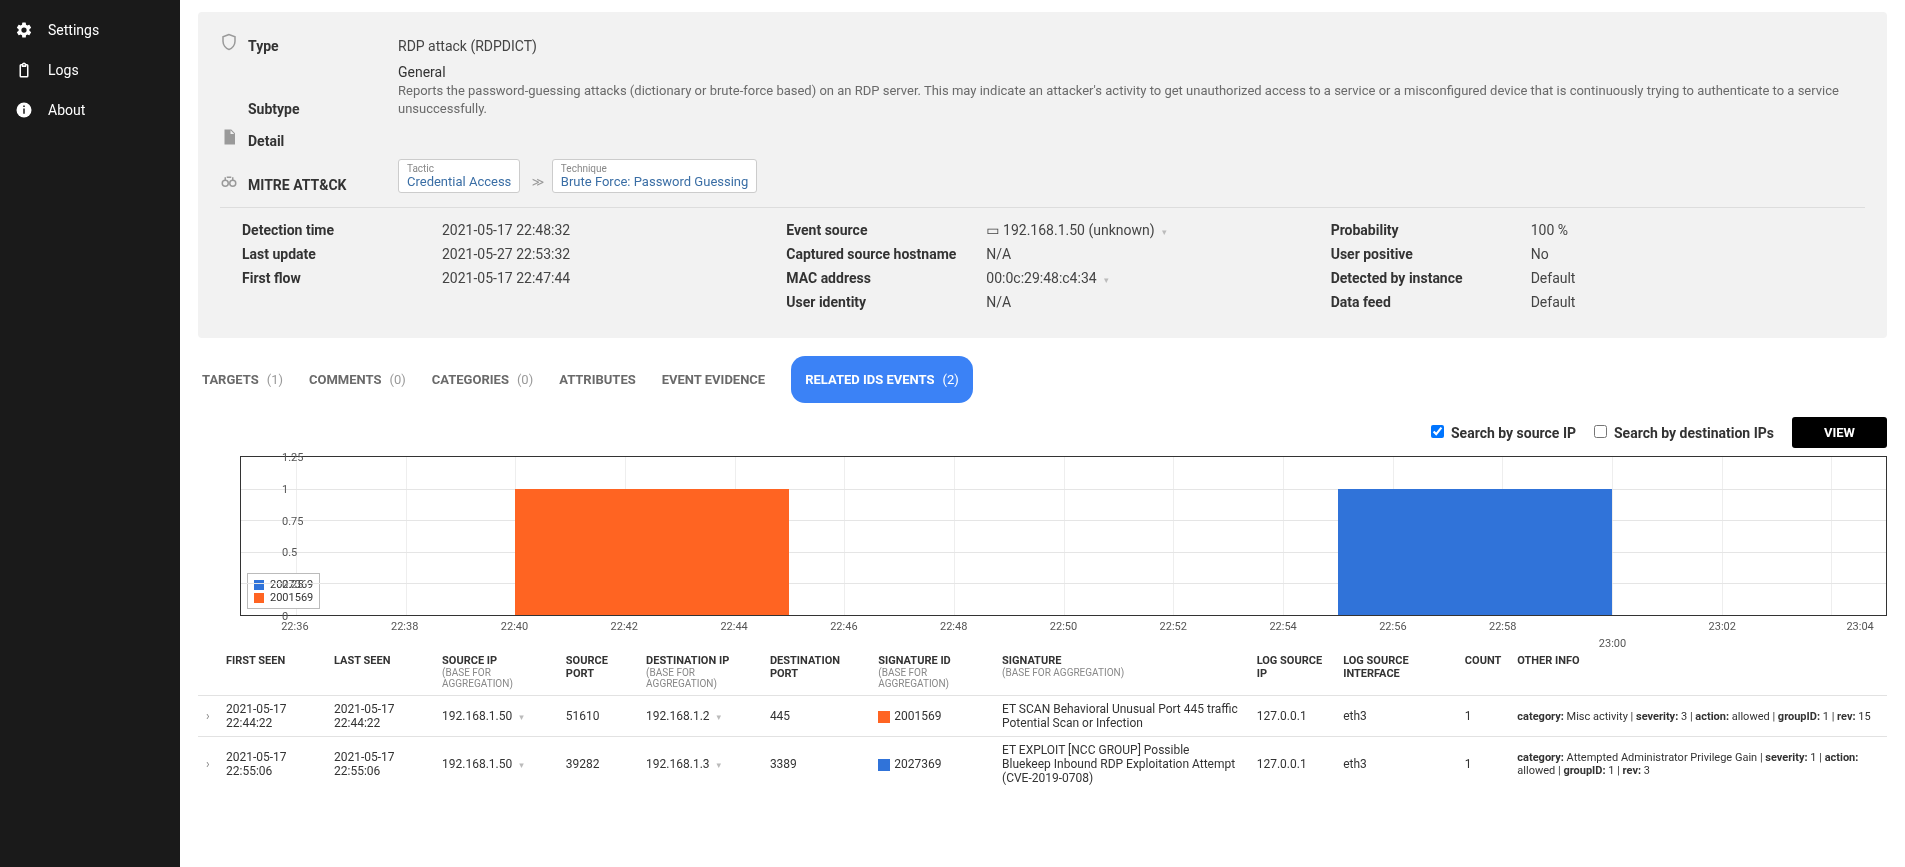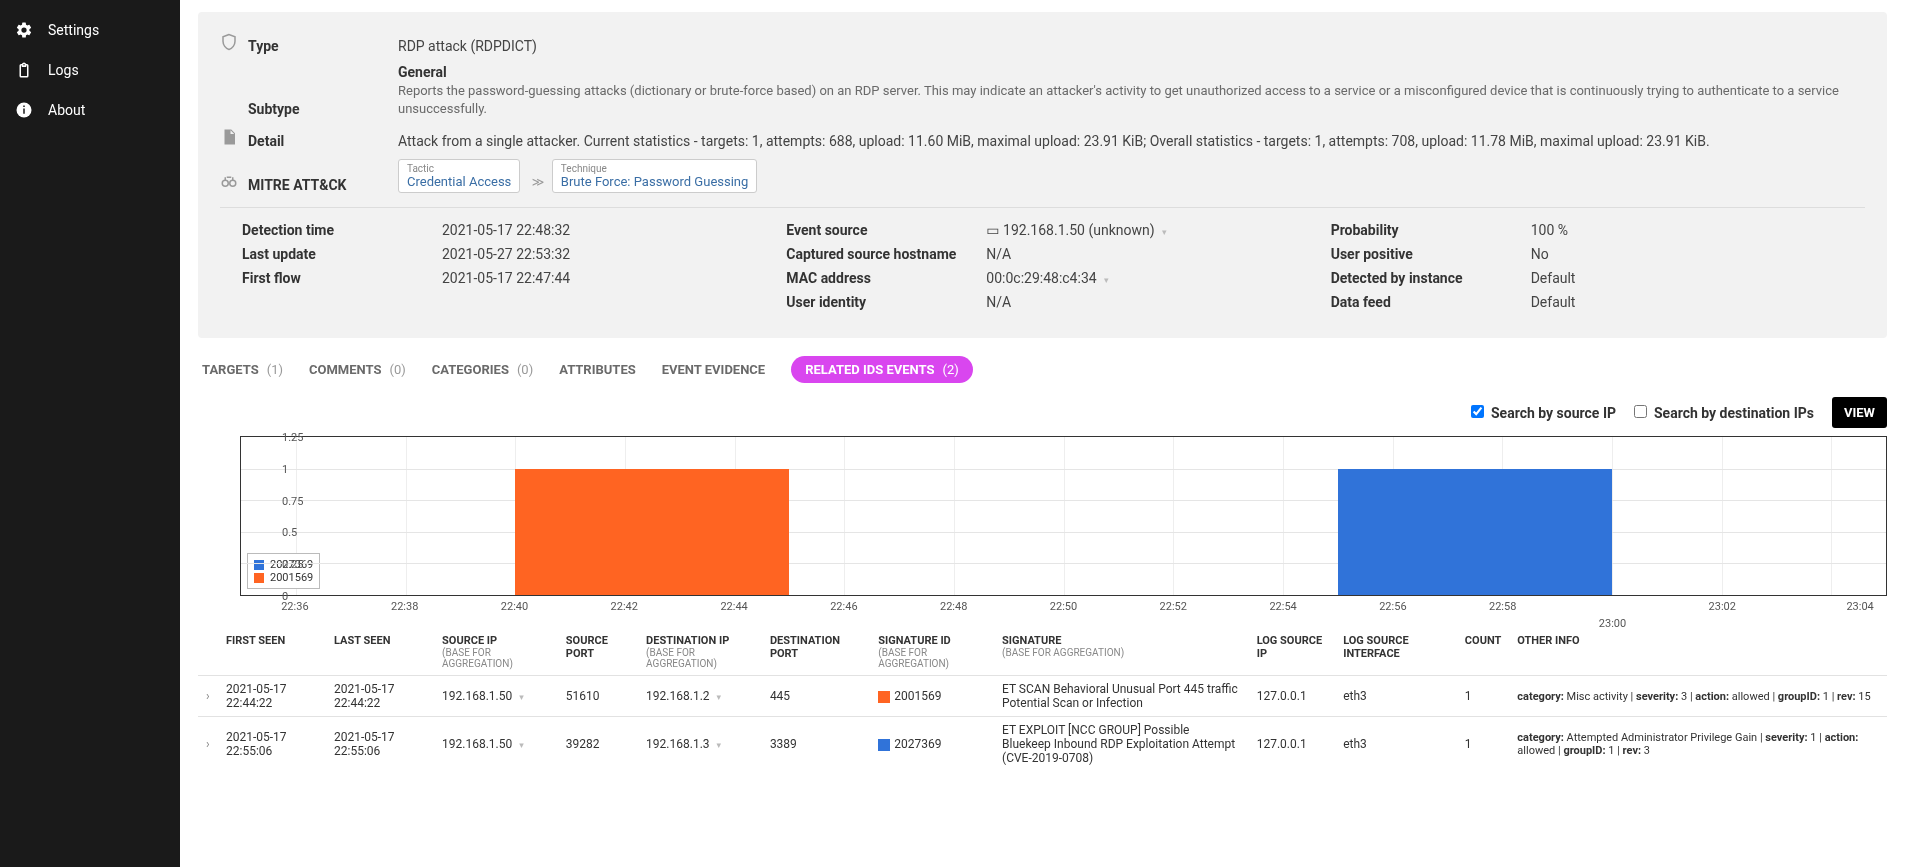--- a/index.html
+++ b/index.html
@@ -7,40 +7,40 @@
 .app { display:flex; min-height:867px; }
 .sidebar { width:180px; background:#1a1a1a; color:#fff; padding-top:10px; flex-shrink:0; }
 .sidebar-item { display:flex; align-items:center; padding:10px 14px; cursor:pointer; font-size:14px; }
 .sidebar-item .icon { width:20px; height:20px; margin-right:14px; display:flex; align-items:center; justify-content:center; }
 .main { flex:1; background:#fff; padding:12px 18px; }
 .panel { background:#f2f2f2; border-radius:4px; padding:20px 22px; }
 .info-row { display:flex; align-items:flex-end; margin-bottom:10px; }
 .info-row .lead-icon { width:22px; margin-right:6px; color:#9a9a9a; padding-top:1px;}
 .info-row .label { width:150px; font-weight:700; color:#333; font-size:14px; }
 .info-row .value { flex:1; font-size:14px; color:#444; }
-.subtype-title { font-weight:700; font-size:14px; color:#333; }
+.subtype-title { font-weight:400; font-size:14px; color:#333; }
 .subtype-desc { font-size:13px; color:#6a6a6a; margin-top:2px; line-height:1.35; }
 .mitre-tag { display:inline-block; border:1px solid #ccc; background:#fff; border-radius:3px; padding:3px 8px; margin-right:4px; font-size:12px; }
 .mitre-tag .tag-title { font-size:10px; color:#888; display:block; }
 .mitre-tag .tag-value { font-size:13px; color:#3a6ea5; }
 .mitre-arrow { display:inline-block; color:#999; margin:0 4px; font-size:12px; vertical-align:middle;}
 .details-grid { display:flex; border-top:1px solid #ddd; margin-top:14px; padding-top:14px; }
 .details-col { flex:1; padding:0 10px; }
 .details-col:first-child { padding-left:22px; }
 .detail-line { display:flex; margin-bottom:8px; font-size:14px; }
 .detail-line .dl-label { width:200px; font-weight:700; }
 .detail-line .dl-value { flex:1; color:#444; }
 .tabs { display:flex; gap:26px; margin:18px 0 10px 0; align-items:center; padding-left:4px; }
 .tab { font-size:13px; font-weight:700; color:#6a6a6a; cursor:pointer; display:flex; align-items:center; gap:8px;}
 .tab .count { color:#9a9a9a; font-weight:400; }
-.tab.active { background:#d946ef; color:#fff; padding:6px 14px; border-radius:14px; }
+.tab.active { background:#3b82f6; color:#fff; padding:16px 14px; border-radius:14px; }
 .tab.active .count { color:#fff; }
 .controls { display:flex; justify-content:flex-end; align-items:center; gap:18px; margin:14px 0 8px 0; font-size:14px; font-weight:700; }
 .controls label { display:flex; align-items:flex-start; gap:7px; }
-.view-btn { background:#000; color:#fff; border:none; padding:8px 12px; font-weight:700; font-size:13px; border-radius:3px; cursor:pointer; }
+.view-btn { background:#000; color:#fff; border:none; padding:8px 32px; font-weight:700; font-size:13px; border-radius:3px; cursor:pointer; }
 .chart-wrap { position:relative; height:160px; border:1px solid #333; border-left:none; border-bottom:none; margin-left:42px;}
 .chart-inner { position:absolute; left:0; right:0; top:0; bottom:0; border-left:1px solid #333; border-bottom:1px solid #333; }
 .grid-line { position:absolute; left:0; right:0; border-top:1px solid #e5e5e5; }
 .ytick { position:absolute; right:100%; padding-right:6px; font-size:11px; color:#555; transform:translateY(-50%); }
 .xticks { position:relative; height:22px; margin-left:42px; }
 .xtick { position:absolute; font-size:11px; color:#555; transform:translateX(-50%); top:4px;}
 .bar { position:absolute; bottom:0; }
 .bar.orange { background:#ff6422; }
 .bar.blue { background:#3073d9; }
 .legend { position:absolute; left:6px; bottom:6px; background:#fff; border:1px solid #bbb; padding:4px 6px; font-size:11px; }
@@ -115,21 +115,20 @@
         </div>
       </div>
 
       <div class="info-row">
         <div class="lead-icon">
           <svg width="18" height="18" viewBox="0 0 24 24" fill="#9a9a9a">
               <path d="M6 2h9l5 5v15H6zM14 3v5h5"></path>
             </svg>
         </div>
         <div class="label">Detail</div>
-        <div class="value">Attack from a single attacker. Current statistics - targets: 1, attempts: 688, upload: 11.60 MiB, maximal upload: 23.91 KiB; Overall statistics - targets: 1, attempts: 708, upload: 11.78 MiB, maximal upload: 23.91 KiB.</div>
       </div>
 
       <div class="info-row">
         <div class="lead-icon">
           <svg width="18" height="18" viewBox="0 0 24 24" fill="none" stroke="#9a9a9a" stroke-width="2">
               <circle cx="7" cy="15" r="4"></circle>
               <circle cx="17" cy="15" r="4"></circle>
               <path d="M9 7h6M7 11V7m10 4V7"></path>
             </svg>
         </div>

